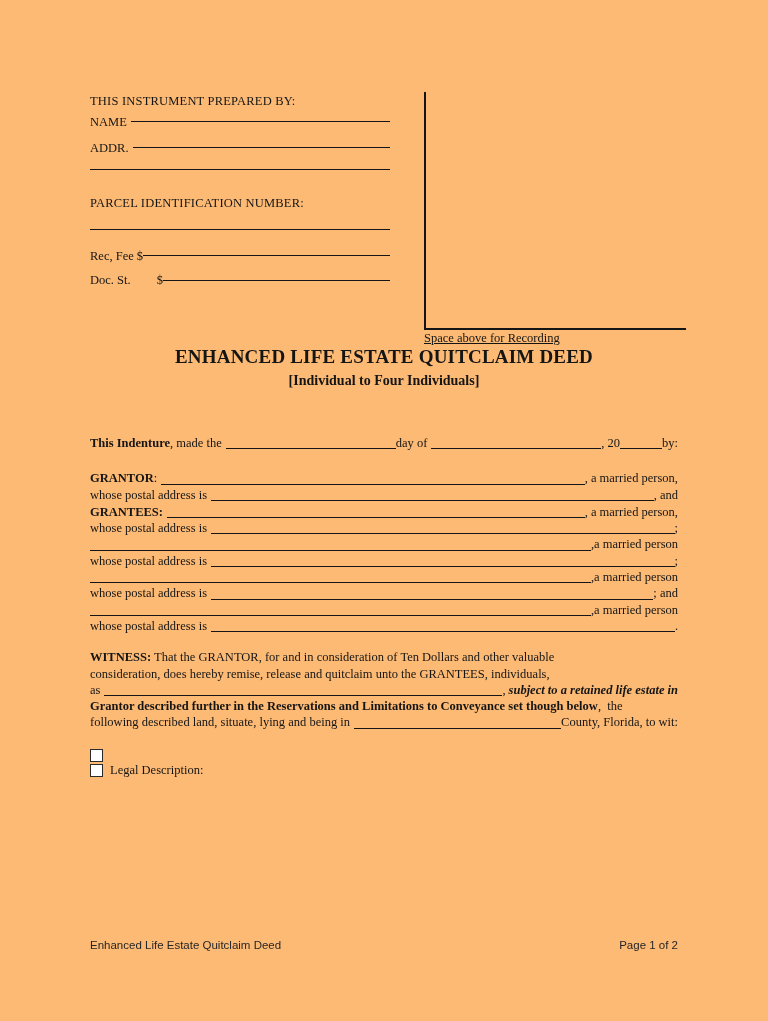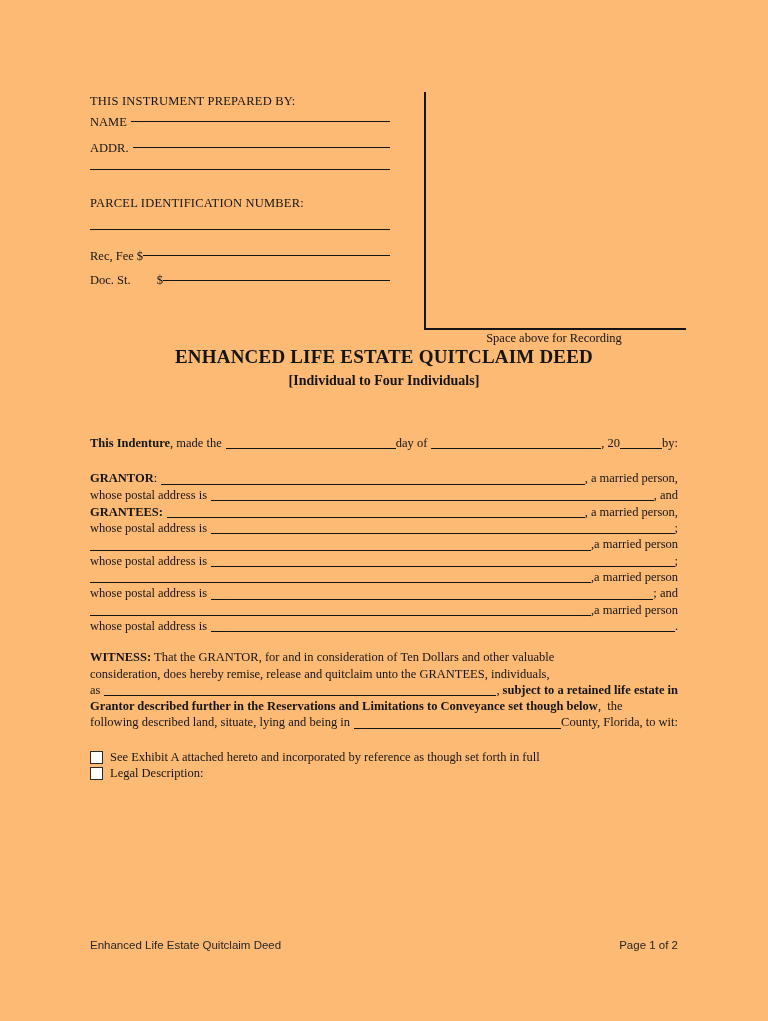--- a/index.html
+++ b/index.html
@@ -34,42 +34,42 @@
   .prepared .rec-row { margin-top: 14px; height: 24px; }
   .prepared .doc-row { height: 25px; }
   .doc-dollar { margin-left: 26px; }
   .rec-box {
     position: absolute; left: 424px; top: 92px; width: 260px; height: 236px;
     border-left: 2.5px solid #151515;
     border-bottom: 2.5px solid #151515;
   }
   .rec-caption {
     position: absolute; left: 424px; top: 331px; width: 260px;
-    text-align: center; line-height: 14px;
+    line-height: 14px; text-decoration: underline;
   }
   
   .doc-title {
     margin: 0; text-align: center;
     font-size: 19px; font-weight: bold; letter-spacing: 0.2px; line-height: 21px;
   }
   .doc-subtitle { margin-top: 6px; text-align: center; font-weight: bold; font-size: 14px; line-height: 15px; }
   
   .body { margin: 0 90px; }
   .row { display: flex; align-items: flex-end; line-height: 16.3px; }
   .row > span { white-space: pre; }
   .indenture-row { margin-top: 47px; }
   .fill.f42 { flex: 0 0 42px; }
   .grantor-block { margin-top: 19px; }
   .grantees-block { margin-top: 1px; }
   b, .bold { font-weight: bold; }
   .witness { margin-top: 15px; }
   .wline { line-height: 16.3px; white-space: pre-wrap; }
   .wrow { display: flex; align-items: flex-end; line-height: 16.3px; }
   .wrow > span { white-space: pre; }
-  .bold-after { margin-left: 3px; }
+  .bold-after { margin-left: 3px; font-style: italic; }
   
   .check-block { margin-top: 18px; }
   .chk-row { display: flex; align-items: center; line-height: 16.5px; }
   .chk {
     width: 11px; height: 11px; flex: 0 0 auto;
     border: 1.3px solid #2a2a2a; margin-right: 7px; background: #fff;
   }
   
   .footer {
     position: absolute; left: 90px; right: 90px; top: 938px;
@@ -203,21 +203,20 @@
       <div class="wrow">
         <span>following described land, situate, lying and being in</span>
         <span class="fill"></span>
         <span>County, Florida, to wit:</span>
       </div>
     </div>
 
     <div class="check-block">
       <div class="chk-row">
         <span class="chk"></span>
-        <span>See Exhibit A attached hereto and incorporated by reference as though set forth in full</span>
       </div>
       <div class="chk-row">
         <span class="chk"></span>
         <span>Legal Description:</span>
       </div>
     </div>
 
   </div>
 
   <div class="footer">

